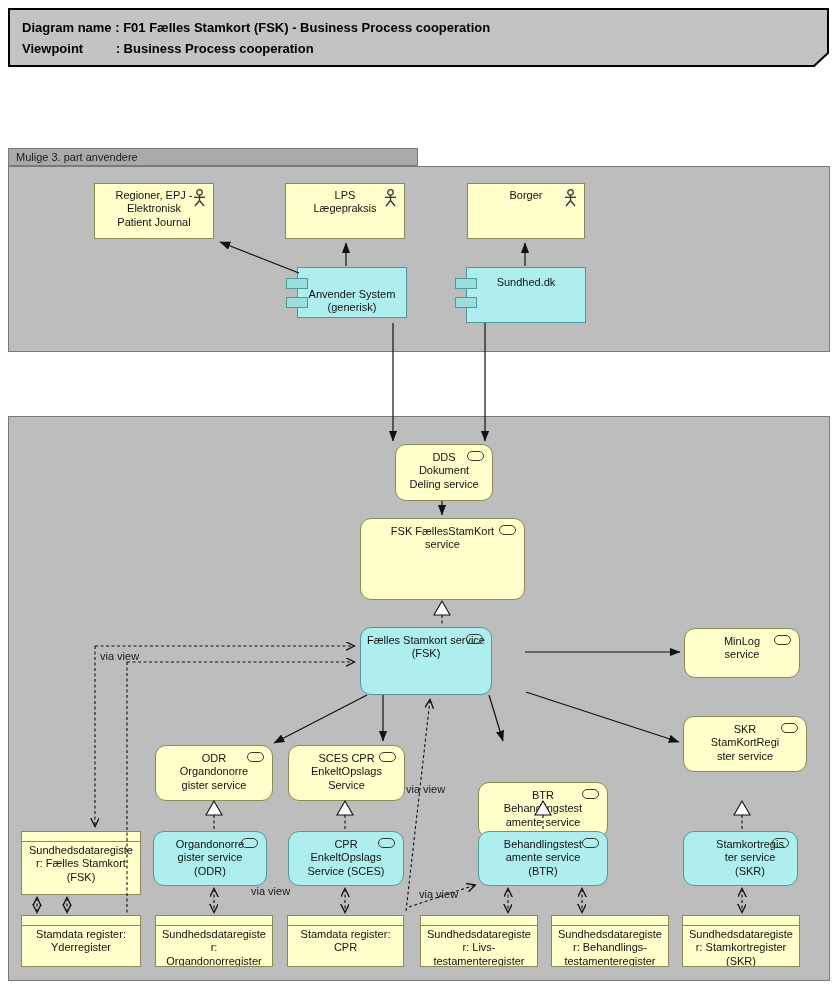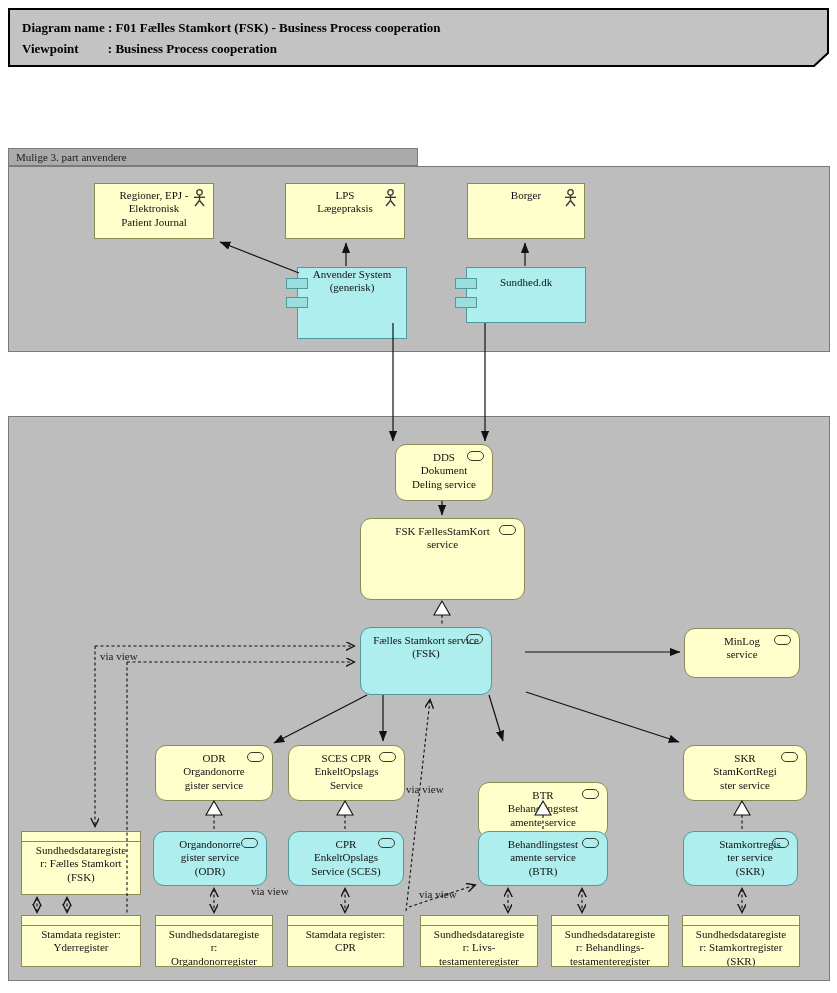--- a/index.html
+++ b/index.html
@@ -1,17 +1,17 @@
 <!DOCTYPE html>
 <html><head>
 <meta charset="utf-8">
 <style>
   html,body{margin:0;padding:0;background:#ffffff;}
   #canvas{position:relative;width:837px;height:993px;background:#ffffff;
-          font-family:Liberation Serif, serif;overflow:hidden;}
+          font-family:Liberation Sans, sans-serif;overflow:hidden;}
 
   
   .hdr{position:absolute;left:8px;top:8px;width:822px;height:60px;}
   .hdr svg{position:absolute;left:0;top:0;}
   .hdr-text{position:absolute;left:14px;top:9px;font-size:13px;font-weight:bold;
             color:#000;line-height:21px;white-space:pre;}
 
   
   .gtab{position:absolute;background:#aaaaaa;border:1px solid #7a7a7a;
         font-size:11px;color:#1a1a1a;padding:2px 0 0 7px;box-sizing:border-box;}
@@ -95,21 +95,21 @@
       <g stroke="#333" stroke-width="1.3" fill="none">
         <circle cx="6.5" cy="3.4" r="2.7"></circle>
           <line x1="6.5" y1="6.1" x2="6.5" y2="11.5"></line>
         <line x1="1" y1="8.3" x2="12" y2="8.3"></line>
         <line x1="6.5" y1="11.5" x2="2" y2="17"></line>
           <line x1="6.5" y1="11.5" x2="11" y2="17"></line>
       </g>
     </svg>
   </div>
 
-  <div class="box cyan" style="left:297px;top:267px;width:110px;height:72px;padding-top:0;">
+  <div class="box cyan" style="left:297px;top:267px;width:110px;height:51px;padding-top:20px;">
     <span class="ctab" style="top:10px;"></span>
     <span class="ctab" style="top:29px;"></span>
     <span class="lbl">Anvender System
 (generisk)</span>
   </div>
   <div class="box cyan" style="left:466px;top:267px;width:120px;height:56px;padding-top:8px;">
     <span class="ctab" style="top:10px;"></span>
     <span class="ctab" style="top:29px;"></span>
     <span class="lbl">Sundhed.dk</span>
   </div>
@@ -141,21 +141,21 @@
     <span class="lbl">SCES CPR
 EnkeltOpslags
 Service</span>
   </div>
   <div class="box yellow round" style="left:478px;top:745px;width:130px;height:56px;margin-top:37px;">
     <span class="sicon"></span>
     <span class="lbl">BTR
 Behandlingstest
 amente service</span>
   </div>
-  <div class="box yellow round" style="left:683px;top:745px;width:124px;height:56px;">
+  <div class="box yellow round" style="left:683px;top:716px;width:124px;height:56px;">
     <span class="sicon"></span>
     <span class="lbl">SKR
 StamKortRegi
 ster service</span>
   </div>
 
   <div class="box cyan round" style="left:360px;top:627px;width:132px;height:68px;">
     <span class="sicon"></span>
     <span class="lbl">Fælles Stamkort service
 (FSK)</span>

